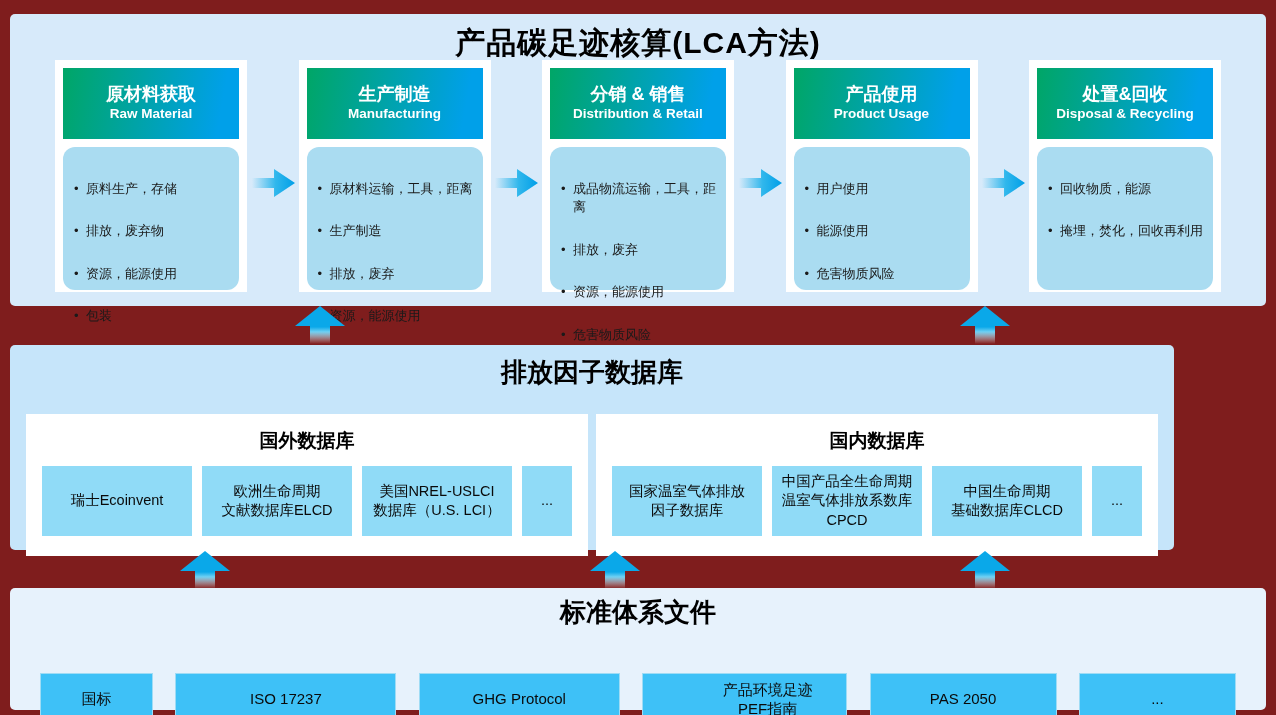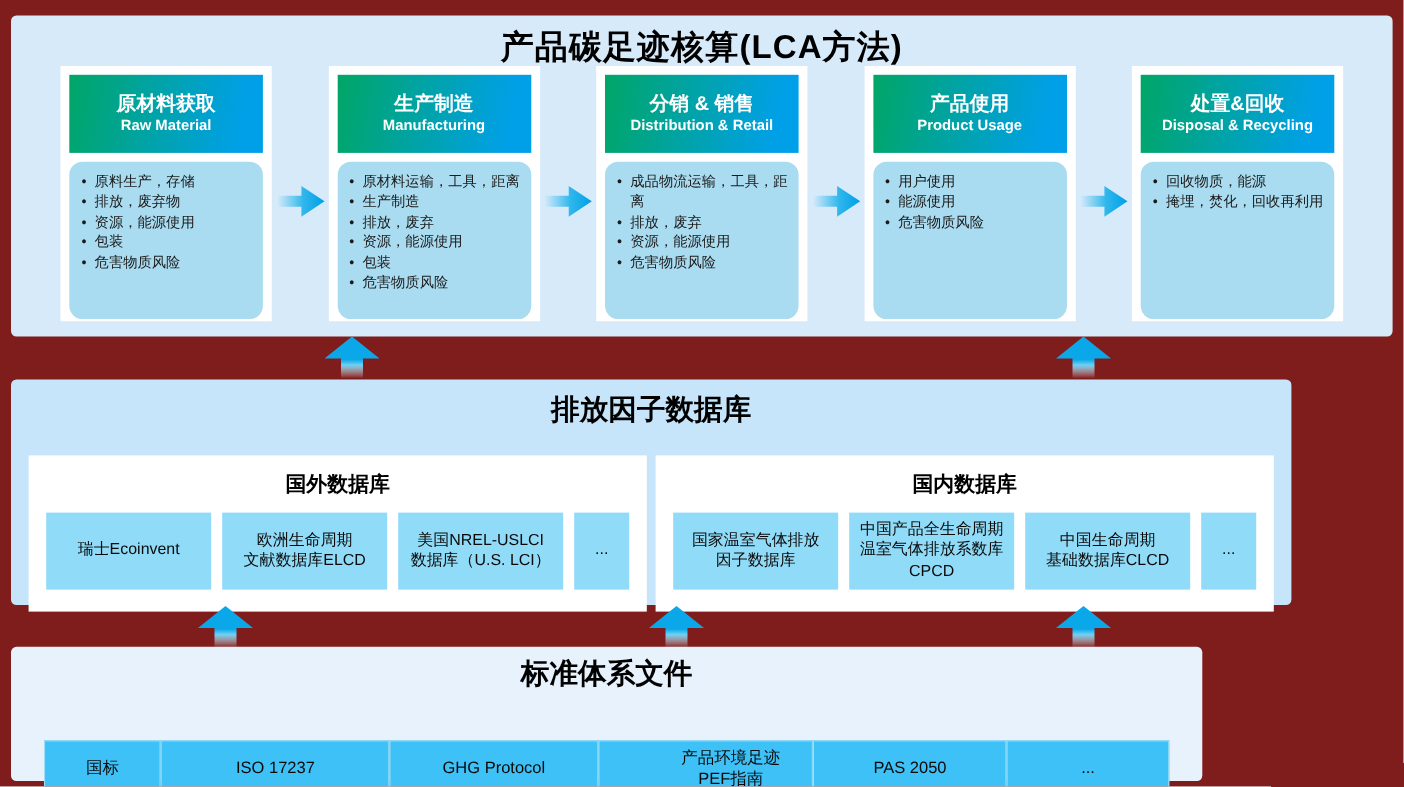--- a/index.html
+++ b/index.html
@@ -12,40 +12,40 @@
   .panel-lca{left:10px;top:14px;width:1256px;height:292px;background:#d7eafa;}
   .lca-title{margin-top:9px;text-align:center;font-size:30px;font-weight:bold;color:#000;letter-spacing:1px;}
   .stages{position:absolute;left:0;top:46px;width:100%;display:flex;justify-content:space-between;padding:0 45px;box-sizing:border-box;}
   .stage-card{width:192px;height:232px;background:#ffffff;padding:8px;box-sizing:border-box;}
   .stage-head{height:71px;background:linear-gradient(100deg,#00a666 0%,#00a0e9 88%);
     color:#fff;display:flex;flex-direction:column;align-items:center;justify-content:center;line-height:1.22;}
   .head-cn{font-size:18px;font-weight:bold;}
   .head-en{font-size:13.5px;font-weight:bold;}
   .stage-body{margin-top:8px;height:143px;background:#aadcf1;border-radius:12px;padding:9px 6px 6px 10px;box-sizing:border-box;}
   .bullets{list-style:none;margin:0;padding:0;font-size:13px;line-height:1.42;color:#1a1a1a;}
-  .bullets li{position:relative;padding-left:13px;}
+  .bullets li{position:relative;padding-left:13px;margin-top:24px;}
   .bullets li::before{content:"•";position:absolute;left:1px;top:0;}
   .flow-arrow{position:absolute;top:154px;width:44px;height:30px;}
   .fa1{left:242px;} .fa2{left:485px;} .fa3{left:729px;} .fa4{left:972px;}
   
   .up-arrow{position:absolute;width:50px;height:38px;}
   .ua-t1{left:295px;top:306px;} .ua-t2{left:960px;top:306px;}
   .ua-b1{left:180px;top:551px;} .ua-b2{left:590px;top:551px;} .ua-b3{left:960px;top:551px;}
   
   .panel-db{left:10px;top:345px;width:1164px;height:205px;background:#c6e5fa;}
   .db-title{margin-top:10px;text-align:center;font-size:26px;font-weight:bold;color:#000;}
   .db-groups{position:absolute;left:0;top:53px;width:100%;display:flex;gap:8px;padding:16px 16px;box-sizing:border-box;}
   .db-group{flex:1;height:142px;background:#ffffff;padding:8px 16px 0;box-sizing:border-box;}
   .db-group-title{text-align:center;font-size:19px;font-weight:bold;height:38px;line-height:38px;color:#000;}
   .db-items{display:flex;gap:10px;margin-top:6px;height:70px;}
   .db-item{flex:3;background:#90dbf7;display:flex;align-items:center;justify-content:center;
     text-align:center;font-size:14.5px;line-height:1.32;white-space:pre-line;color:#0a0a0a;}
   .db-item.dots{flex:1;}
   
-  .panel-std{left:10px;top:588px;width:1083px;height:122px;background:#e7f2fc;}
+  .panel-std{left:10px;top:588px;width:1256px;height:122px;background:#e7f2fc;}
   .std-title{margin-top:7px;text-align:center;font-size:26px;font-weight:bold;color:#000;}
   .std-items{position:absolute;left:0;top:52px;width:100%;display:flex;justify-content:space-between;
     padding:0 30px;box-sizing:border-box;margin-top:33px;}
   .std-item{height:52px;background:#3ec1f7;border:1px solid #9fdcf5;box-sizing:border-box;
     display:flex;align-items:center;justify-content:center;text-align:center;
     font-size:15px;line-height:1.3;white-space:pre-line;color:#0a0a0a;}
   .sw1{width:113px;} .sw2{width:221px;} .sw3{width:201px;} .sw4{width:205px;padding-left:46px;} .sw5{width:187px;} .sw6{width:157px;}
   .defs-svg{position:absolute;width:0;height:0;}
 </style>
 </head>

